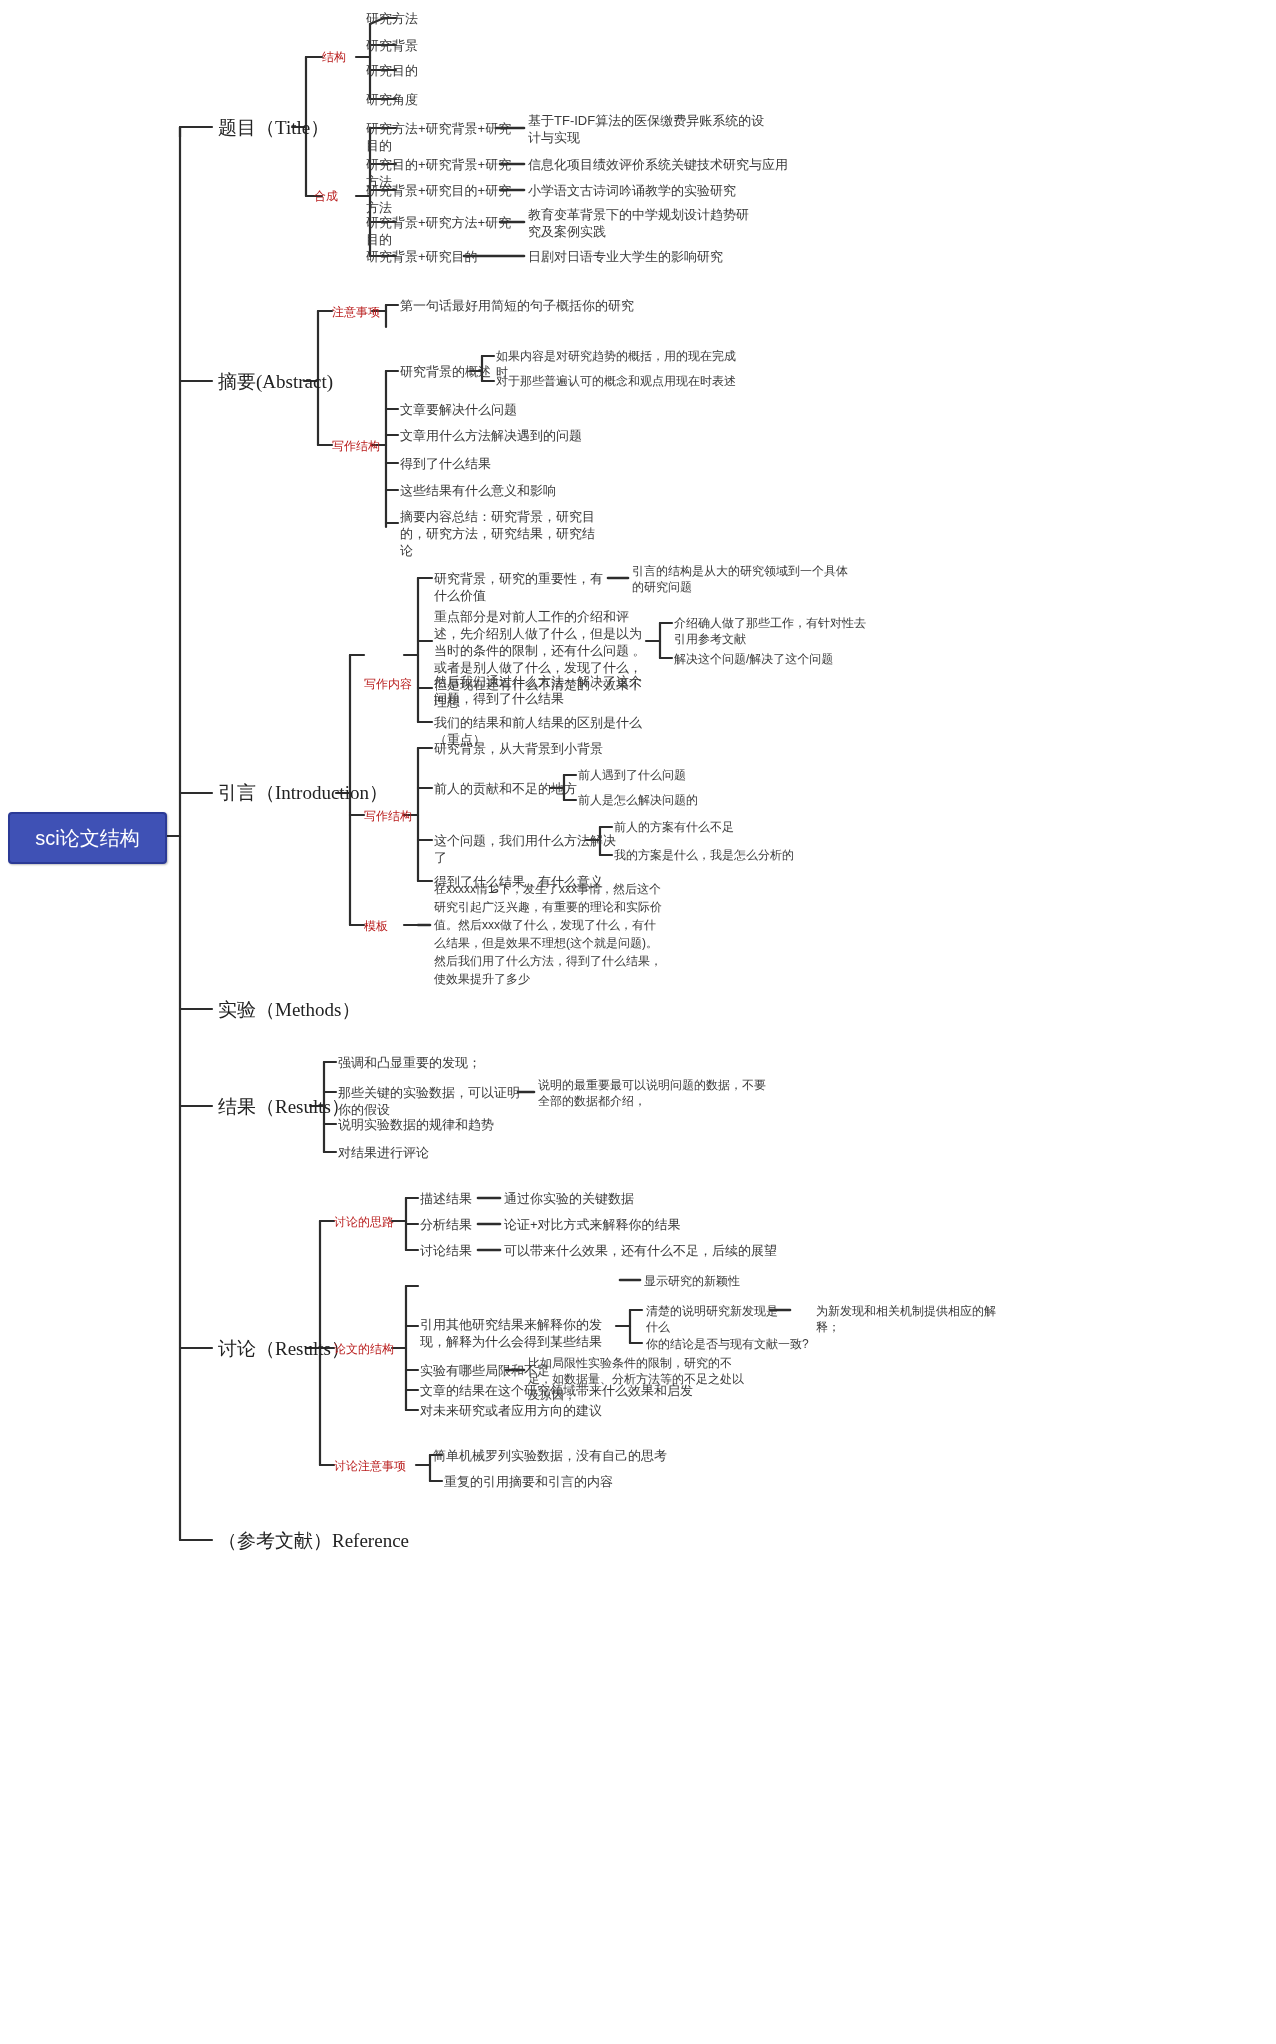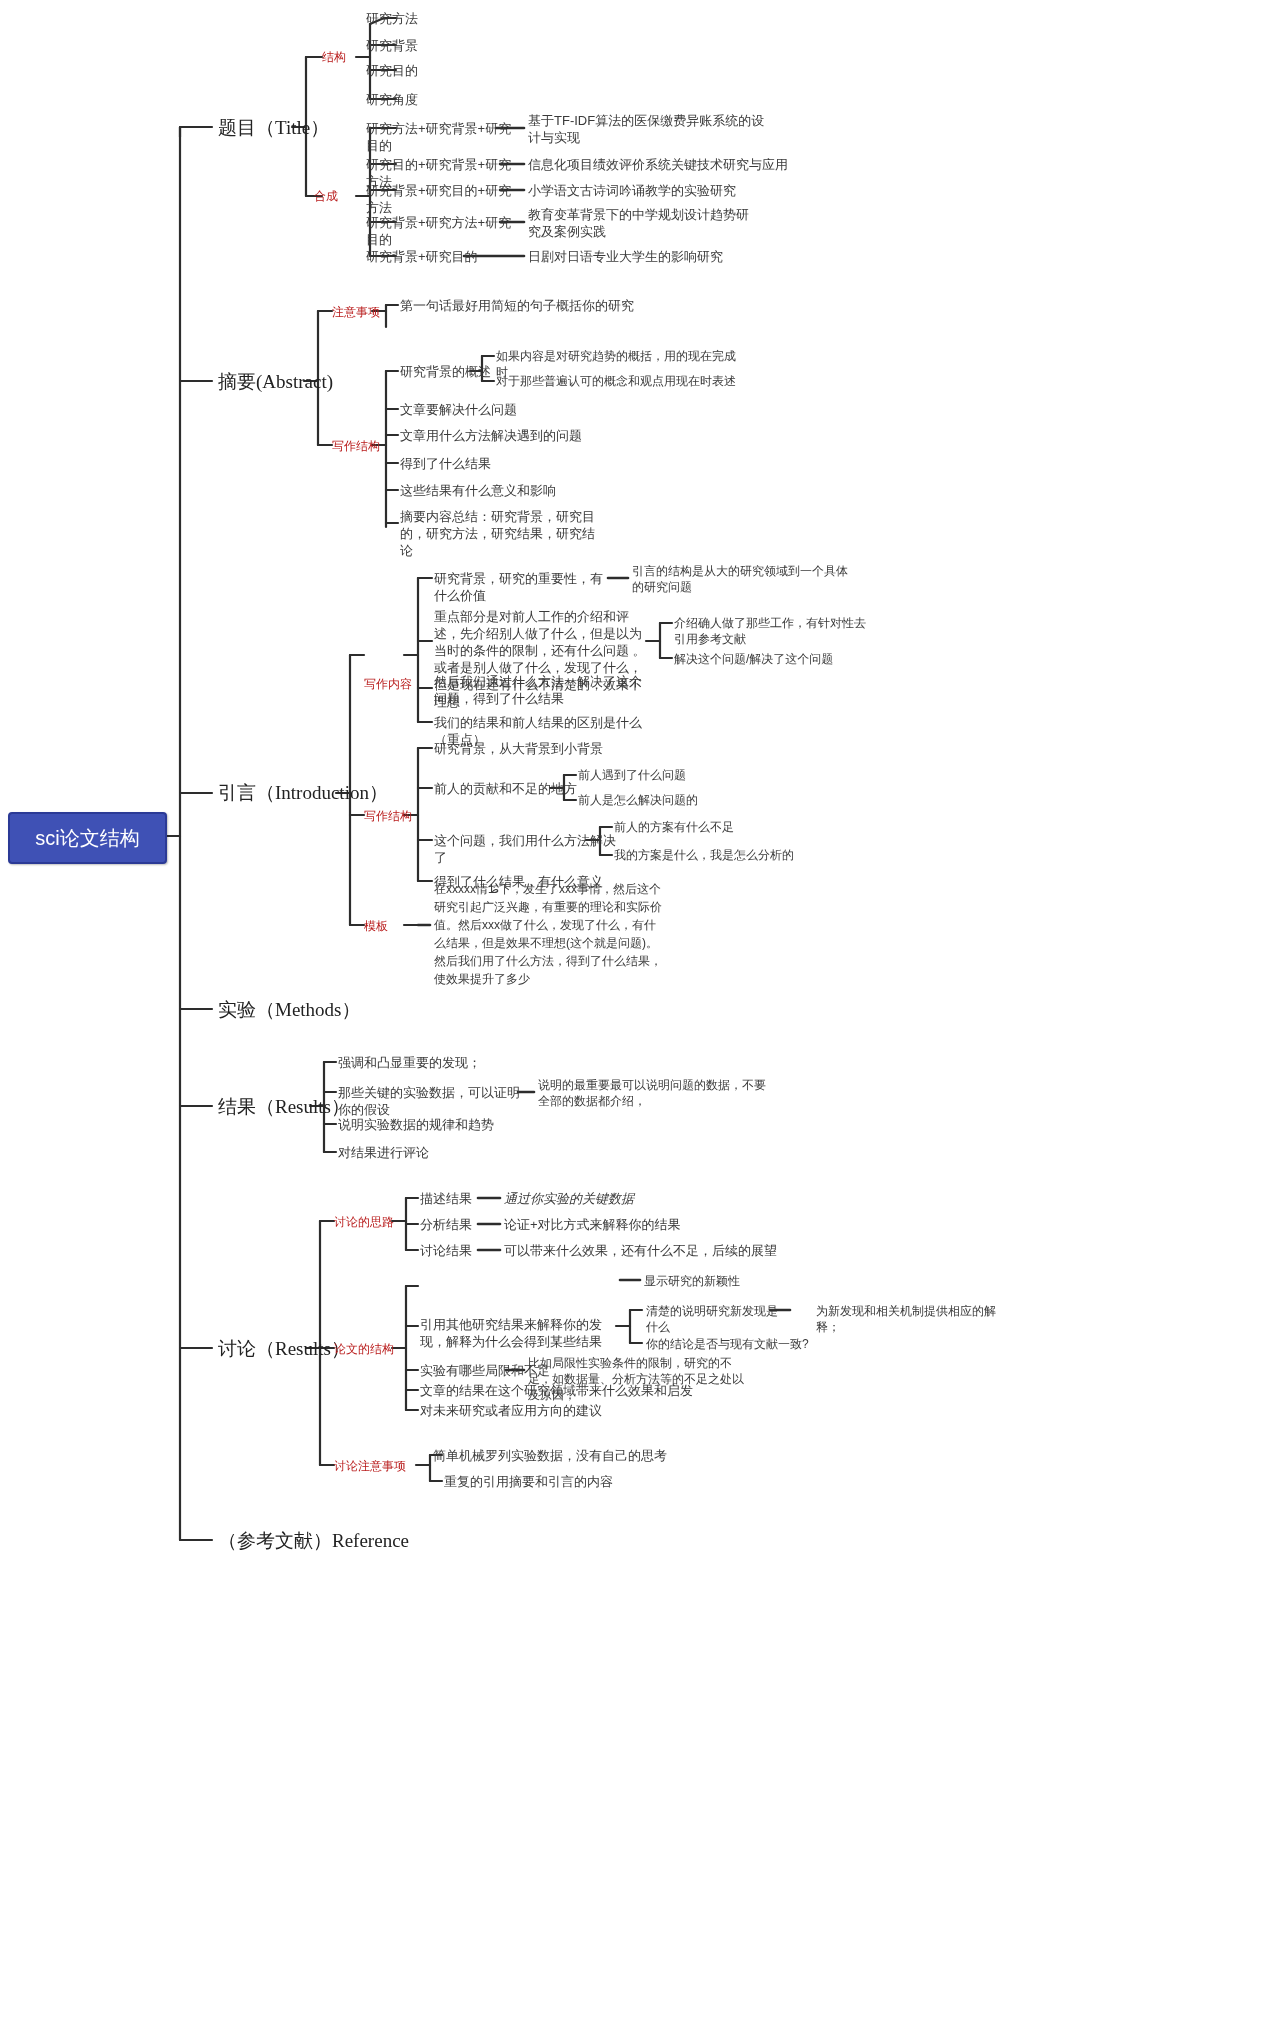--- a/index.html
+++ b/index.html
@@ -259,21 +259,21 @@
   <div class="txt lvl3" style="left:338px;top:1054px;width:220px;">强调和凸显重要的发现；</div>
   <div class="txt lvl3" style="left:338px;top:1084px;width:190px;">那些关键的实验数据，可以证明你的假设</div>
   <div class="txt lvl4" style="left:538px;top:1077px;width:230px;">说明的最重要最可以说明问题的数据，不要全部的数据都介绍，</div>
   <div class="txt lvl3" style="left:338px;top:1116px;width:220px;">说明实验数据的规律和趋势</div>
   <div class="txt lvl3" style="left:338px;top:1144px;width:200px;">对结果进行评论</div>
 
   <div class="txt lvl1" style="left:218px;top:1337px;">讨论（Results）</div>
 
   <div class="txt lvl2" style="left:334px;top:1213px;">讨论的思路</div>
   <div class="txt lvl3" style="left:420px;top:1190px;width:90px;">描述结果</div>
-  <div class="txt lvl3" style="left:504px;top:1190px;width:240px;font-style:italic;">通过你实验的关键数据</div>
+  <div class="txt lvl3" style="left:504px;top:1190px;width:240px;">通过你实验的关键数据</div>
   <div class="txt lvl3" style="left:420px;top:1216px;width:90px;">分析结果</div>
   <div class="txt lvl3" style="left:504px;top:1216px;width:260px;">论证+对比方式来解释你的结果</div>
   <div class="txt lvl3" style="left:420px;top:1242px;width:90px;">讨论结果</div>
   <div class="txt lvl3" style="left:504px;top:1242px;width:280px;">可以带来什么效果，还有什么不足，后续的展望</div>
 
   <div class="txt lvl2" style="left:334px;top:1340px;">论文的结构</div>
   <div class="txt lvl4" style="left:644px;top:1273px;width:150px;">显示研究的新颖性</div>
   <div class="txt lvl3" style="left:420px;top:1316px;width:200px;">引用其他研究结果来解释你的发现，解释为什么会得到某些结果</div>
   <div class="txt lvl4" style="left:646px;top:1303px;width:140px;">清楚的说明研究新发现是什么</div>
   <div class="txt lvl4" style="left:794px;top:1303px;width:200px;margin-left:22px;">为新发现和相关机制提供相应的解释；</div>

